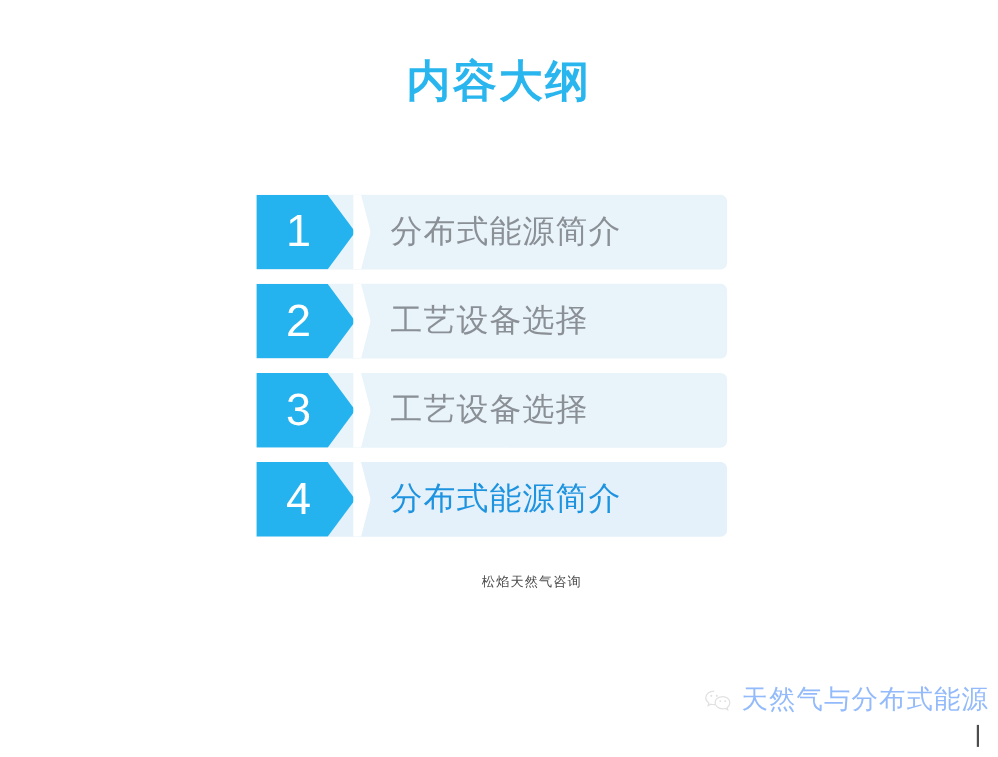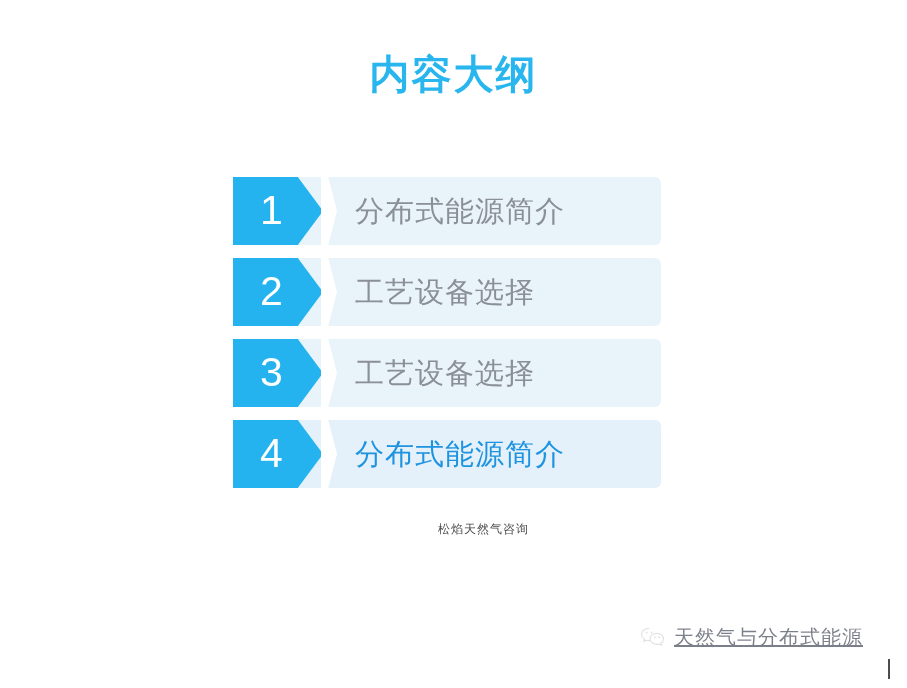--- a/index.html
+++ b/index.html
@@ -149,26 +149,25 @@
     align-items: center;
     gap: 8px;
     opacity: 0.55;
   }
   #watermark .wm-icon {
     width: 26px;
     height: 22px;
     display: block;
   }
   #watermark .wm-text {
-    font-size: 20px;
-    color: #0f172a;
+    font-size: 24px;
+    color: #3b82f6;
     letter-spacing: 1px;
     line-height: 22px;
     white-space: nowrap;
-    text-decoration: underline;
   }
 
   
   #text-caret {
     position: absolute;
     left: 888px;
     top: 659px;
     width: 2px;
     height: 20px;
     background: #4d4d4d;

